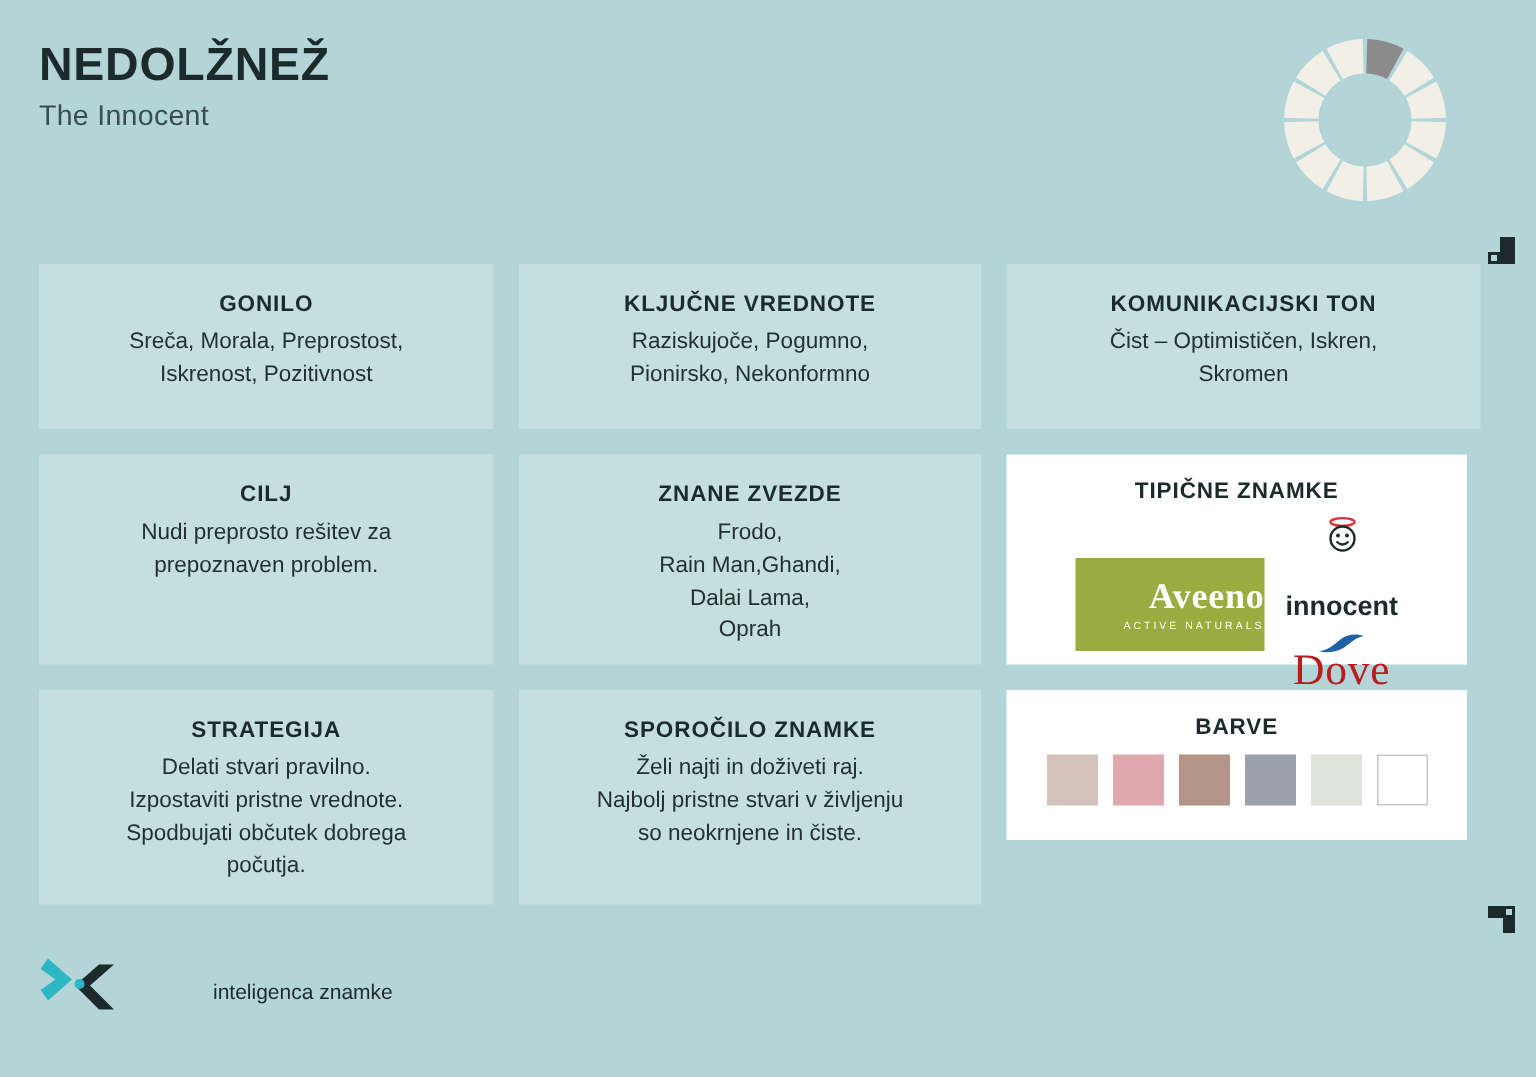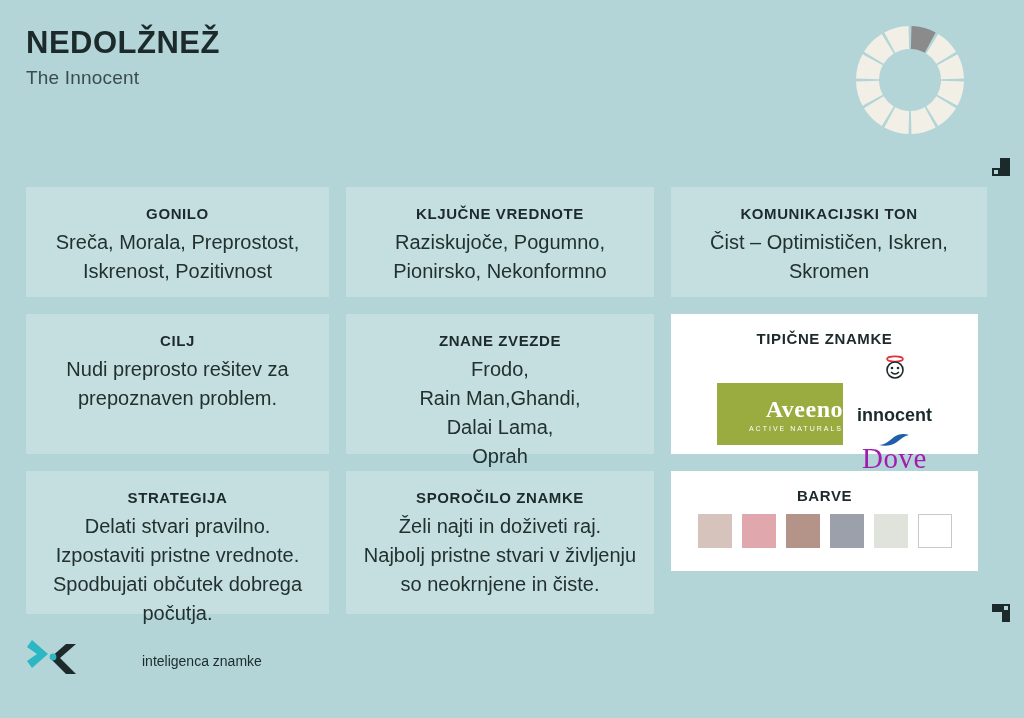--- a/index.html
+++ b/index.html
@@ -25,39 +25,39 @@
   
   .wheel { position: absolute; right: 56px; top: 22px; width: 116px; height: 116px; }
 
   
   .corner { position: absolute; width: 18px; height: 18px; }
   .corner-tr { right: 14px; top: 158px; }
   .corner-br { right: 14px; bottom: 96px; }
 
   
   .grid {
-    position: absolute; left: 26px; top: 187px;
+    position: absolute; left: 26px; top: 176px;
     width: 972px;
   }
   .row { display: flex; gap: 17px; margin-bottom: 17px; }
   .card {
     background: #c5dfe0;
     padding: 18px 14px 20px;
     text-align: center;
     color: #1d2a2b;
   }
   .card.c1 { width: 303px; }
   .card.c2 { width: 308px; }
   .card.c3 { width: 316px; }
   .card .card-title {
     font-size: 15px; font-weight: bold; letter-spacing: 0.6px;
     margin-bottom: 6px;
   }
   .card .card-body {
-    font-size: 20px; line-height: 1.45; color: #22312f; white-space: pre-line;
+    font-size: 15px; line-height: 1.45; color: #22312f; white-space: pre-line;
   }
 
   .row1 .card { height: 110px; }
   .row2 .c1, .row2 .c2 { height: 140px; }
   .row3 .c1, .row3 .c2 { height: 143px; }
 
   
   .panel {
     background: #ffffff;
     padding: 16px 14px;
@@ -86,21 +86,21 @@
   .brand-right { display: flex; flex-direction: column; align-items: center; gap: 6px; }
   .innocent-row { display: flex; align-items: center; gap: 24px; flex-direction: column; }
   .innocent-face {
     width: 26px; height: 26px; position: relative;
   }
   .innocent-word {
     font-size: 18px; font-weight: bold; color: #1d2a2b;
     font-family: "Liberation Sans", sans-serif;
   }
   .dove-word {
-    font-family: "Liberation Serif", serif; font-size: 29px; color: #a21caf;
+    font-family: "Liberation Serif", serif; font-size: 29px; color: #b91c1c;
     letter-spacing: 0.5px; line-height: 1; position: relative;
   }
   .dove-bird { display: block; margin: 0 auto -4px; }
 
   .colors { height: 100px; }
   .swatches { display: flex; justify-content: center; gap: 10px; margin-top: 10px; }
   .swatch { width: 34px; height: 34px; }
   .swatch.outlined { border: 1px solid #c9c9c9; }
 
   

